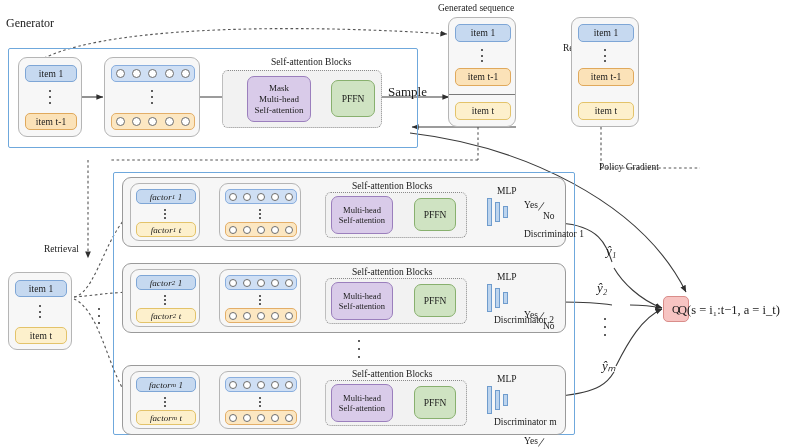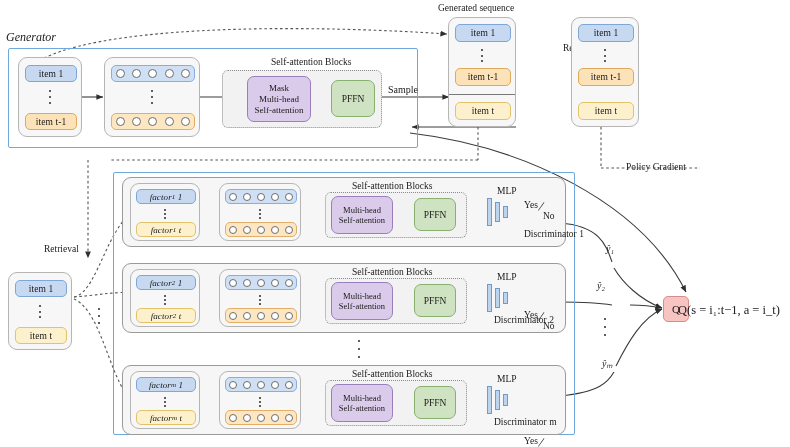--- a/index.html
+++ b/index.html
@@ -24,21 +24,21 @@
   .circ{width:9px;height:9px;border-radius:50%;background:#ffffff;border:1px solid #6d6d6d;box-sizing:border-box;}
   .circ-s{width:8px;height:8px;border-radius:50%;background:#ffffff;border:1px solid #6d6d6d;box-sizing:border-box;}
   .purple{background:#d9cbe9;border:1px solid #9b7fbd;border-radius:7px;box-sizing:border-box;
           display:flex;flex-direction:column;align-items:center;justify-content:center;
           font-size:9px;line-height:11px;text-align:center;}
   .green{background:#cfe3c2;border:1px solid #88b06e;border-radius:7px;box-sizing:border-box;
          display:flex;align-items:center;justify-content:center;font-size:9.5px;}
   .qbox{background:#f7c4c2;border:1px solid #d98d8a;border-radius:5px;box-sizing:border-box;
         display:flex;align-items:center;justify-content:center;font-size:11px;}
   .lbl{font-size:9.5px;white-space:nowrap;}
-  .lbl-sm{font-size:10px;white-space:nowrap;}
+  .lbl-sm{font-size:13px;white-space:nowrap;}
   .lbl-lg{font-size:12px;white-space:nowrap;}
   .ital{font-style:italic;}
   .vdots{display:flex;flex-direction:column;align-items:center;justify-content:space-between;}
   .vdots i{width:2px;height:2px;background:#2a2a2a;border-radius:50%;display:block;}
   .mlpbar{background:#bcd4ee;border:1px solid #6f9ccd;box-sizing:border-box;}
   .yesno{position:relative;font-size:9.5px;}
   svg{position:absolute;left:0;top:0;overflow:visible;}
   .sub{font-size:7px;vertical-align:sub;font-style:italic;}
 </style>
 </head>
@@ -110,21 +110,21 @@
       <line x1="508" y1="298" x2="521" y2="298" marker-end="url(#ah)"></line>
 
       <line x1="200" y1="400" x2="218" y2="400" marker-end="url(#ah)"></line>
       <line x1="300" y1="400" x2="325" y2="400" marker-end="url(#ah)"></line>
       <line x1="404" y1="400" x2="424" y2="400" marker-end="url(#ah)"></line>
       <line x1="466" y1="400" x2="486" y2="400" marker-end="url(#ah)"></line>
       <line x1="508" y1="400" x2="521" y2="400" marker-end="url(#ah)"></line>
     </g>
   </svg>
 
-  <div class="abs lbl-lg" style="left:6px;top:30px;font-style:italic;">Generator</div>
+  <div class="abs lbl-lg" style="left:6px;top:16px;">Generator</div>
   <div class="abs bluebox" style="left:8px;top:48px;width:410px;height:100px;"></div>
 
   <div class="abs card" style="left:18px;top:57px;width:64px;height:80px;">
     <div class="item it-blue" style="position:absolute;left:6px;top:7px;width:52px;height:17px;">
         <span>item 1</span>
       </div>
     <div class="abs vdots" style="left:30px;top:32px;height:14px;">
         <i></i>
         <i></i>
         <i></i>
@@ -404,15 +404,15 @@
       <i></i>
       <i></i>
       <i></i>
     </div>
   <div class="abs lbl-sm ital" style="left:602px;top:356px;">ŷₘ</div>
 
   <div class="abs qbox" style="left:663px;top:296px;width:26px;height:26px;">
     <span>Q</span>
   </div>
   <div class="abs lbl-lg" style="left:678px;top:303px;font-size:12.5px;">Q(s = i₁:t−1, a = i_t)</div>
-  <div class="abs lbl" style="left:626px;top:162px;">Policy Gradient</div>
+  <div class="abs lbl" style="left:599px;top:162px;">Policy Gradient</div>
 
 </div>
 
 </body></html>

